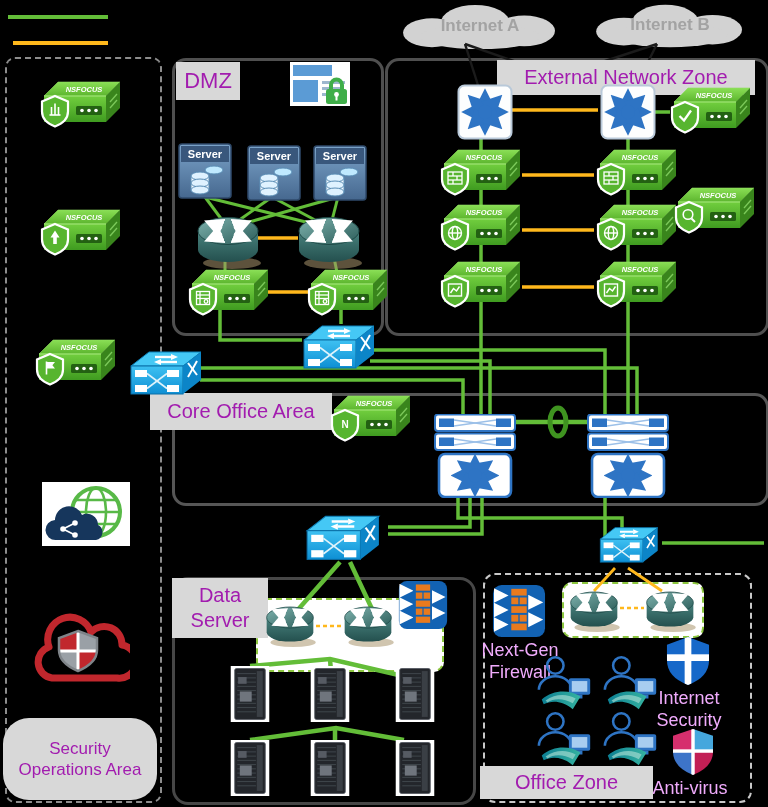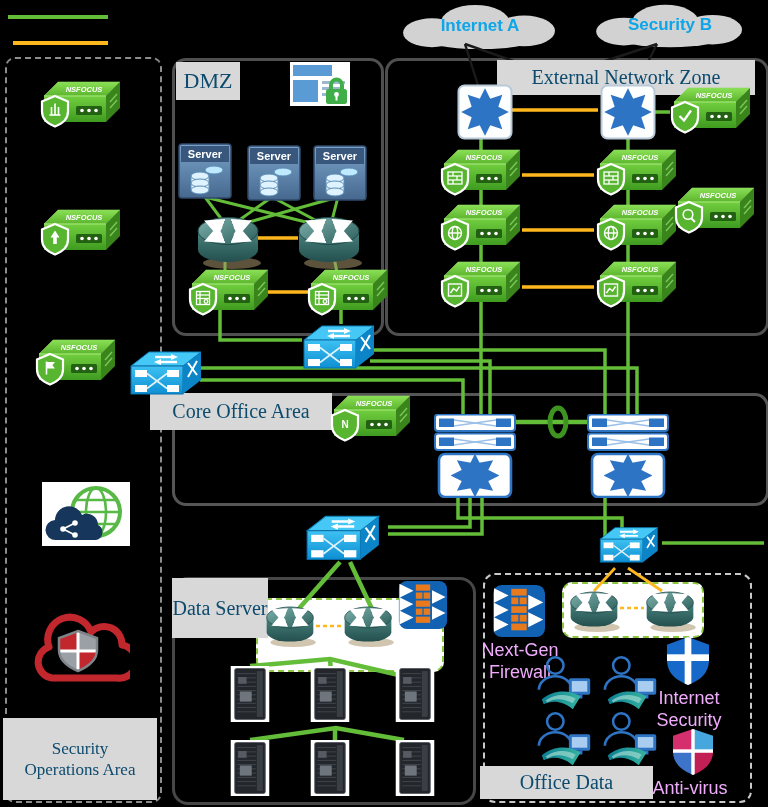--- a/index.html
+++ b/index.html
@@ -1,23 +1,23 @@
 <!DOCTYPE html>
 <html><head>
 <meta charset="utf-8">
 <style>
   html,body{margin:0;padding:0;background:#000;}
   #stage{position:relative;width:768px;height:807px;background:#000;overflow:hidden;
          font-family:"Liberation Sans",sans-serif;}
   .abs{position:absolute;}
   .zone{position:absolute;border-radius:14px;}
-  .glabel{position:absolute;background:#d8d8d8;color:#0c4a6e;display:flex;
-          align-items:center;justify-content:center;text-align:center;line-height:1.25;font-family:Liberation Serif, serif;}
+  .glabel{position:absolute;background:#d8d8d8;color:#a21caf;display:flex;
+          align-items:center;justify-content:center;text-align:center;line-height:1.25;}
   .wlabel{position:absolute;color:#f0abfc;text-align:center;line-height:1.2;font-size:18px;}
-  .cloudtxt{position:absolute;width:100%;text-align:center;color:#0ea5e9;font-size:17px;font-weight:600;}
+  .cloudtxt{position:absolute;width:100%;text-align:center;color:#a3a3a3;font-size:17px;font-weight:600;}
   svg{display:block;}
   .brandtext{font:italic 700 7.5px "Liberation Sans",sans-serif;fill:#fff;}
   .overlay{position:absolute;left:0;top:0;pointer-events:none;}
   .z1{z-index:1}.z2{z-index:2}.z3{z-index:3}.z4{z-index:4}
   .whitebox{position:absolute;background:#fff;border:2px dashed #8cc63f;border-radius:10px;}
 </style>
 </head>
 <body>
 
 <div id="stage">
@@ -349,21 +349,21 @@
 <div class="abs z2" style="left:393px;top:2px;width:174px;height:50px;">
   <svg width="174" height="50">
         <use href="#cloudshape"></use>
       </svg>
   <div class="cloudtxt" style="top:14px;">Internet A</div>
 </div>
 <div class="abs z2" style="left:578px;top:2px;width:184px;height:48px;">
   <svg width="184" height="48">
         <use href="#cloudshape"></use>
       </svg>
-  <div class="cloudtxt" style="top:13px;">Security B</div>
+  <div class="cloudtxt" style="top:13px;">Internet B</div>
 </div>
 
 <svg class="overlay z2" width="768" height="807">
 
   <g stroke="#1b1b1b" stroke-width="2.4">
     <line x1="465" y1="44" x2="482" y2="98"></line>
         <line x1="465" y1="44" x2="620" y2="98"></line>
     <line x1="657" y1="44" x2="492" y2="98"></line>
         <line x1="657" y1="44" x2="630" y2="98"></line>
   </g>
@@ -417,22 +417,22 @@
     <line x1="606" y1="608" x2="644" y2="608" stroke-dasharray="4 3" stroke-width="2.4"></line>
     <line x1="615" y1="568" x2="594" y2="591" stroke-width="2.8"></line>
     <line x1="628" y1="568" x2="662" y2="591" stroke-width="2.8"></line>
   </g>
 </svg>
 
 <div class="glabel z3" style="left:176px;top:62px;width:64px;height:38px;font-size:22px;">DMZ</div>
 <div class="glabel z3" style="left:497px;top:60px;width:258px;height:35px;font-size:20px;">External Network Zone</div>
 <div class="glabel z3" style="left:150px;top:393px;width:182px;height:37px;font-size:20px;">Core Office Area</div>
 <div class="glabel z3" style="left:172px;top:578px;width:96px;height:60px;font-size:20px;">Data Server</div>
-<div class="glabel z4" style="left:480px;top:766px;width:173px;height:33px;font-size:20px;">Office Data</div>
-<div class="glabel z3" style="left:3px;top:718px;width:154px;height:82px;font-size:17px;padding:0 14px;box-sizing:border-box;">Security Operations Area</div>
+<div class="glabel z4" style="left:480px;top:766px;width:173px;height:33px;font-size:20px;">Office Zone</div>
+<div class="glabel z3" style="left:3px;top:718px;width:154px;height:82px;font-size:17px;padding:0 14px;box-sizing:border-box;border-radius:26px;">Security Operations Area</div>
 
 <div class="abs z3" style="left:38px;top:80px;">
   <svg width="84" height="58" viewBox="0 0 84 58">
         <use href="#app-box"></use>
     <text class="brandtext" x="46" y="11.5" text-anchor="middle">NSFOCUS</text>
     <g>
           <use href="#gl-bars"></use>
         </g>
       </svg>
 </div>

